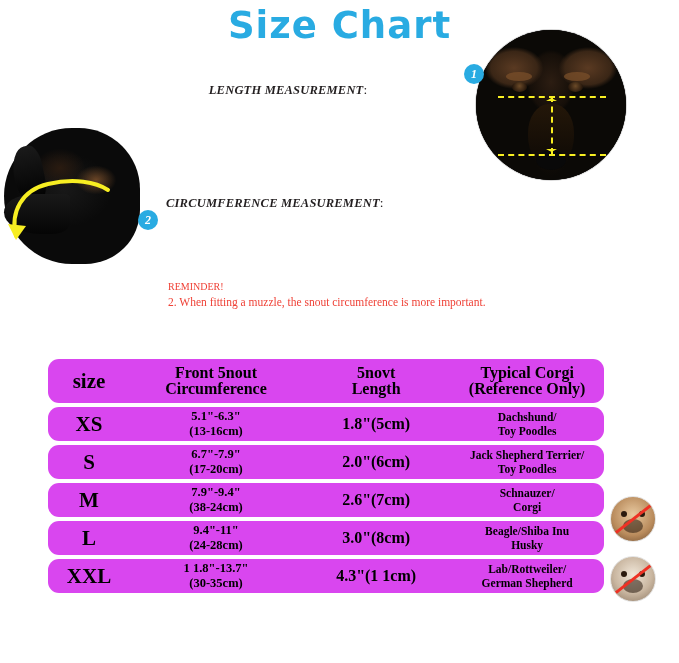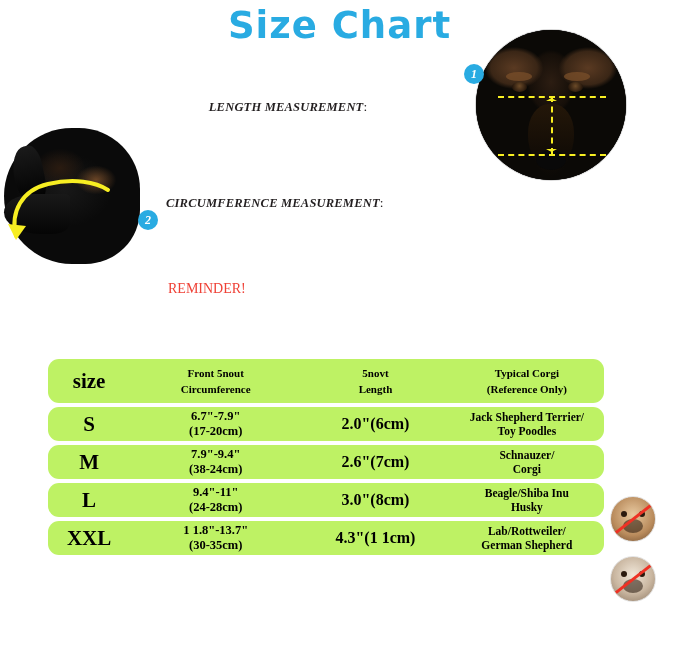--- a/index.html
+++ b/index.html
@@ -167,21 +167,21 @@
   }
   .instr-body {
     font-size: 13.5px;
     color: #231f20;
     font-family: "Liberation Serif", serif;
     line-height: 20px;
   }
   #length-block {
     position: absolute;
     left: 116px;
-    top: 97px;
+    top: 80px;
     width: 344px;
     text-align: center;
   }
   #circ-block {
     position: absolute;
     left: 166px;
     top: 192px;
     width: 360px;
     text-align: left;
   }
@@ -189,62 +189,62 @@
 
   
   #reminder {
     position: absolute;
     left: 168px;
     top: 281px;
     width: 400px;
   }
   .reminder-title {
     color: #ef4136;
-    font-size: 14px;
+    font-size: 10px;
     font-family: "Liberation Serif", serif;
     margin-bottom: 2px;
   }
   .reminder-line {
     color: #ef4136;
     font-size: 11.5px;
     font-family: "Liberation Serif", serif;
     line-height: 17px;
   }
 
   
   #size-table {
     position: absolute;
     left: 48px;
     top: 355px;
     width: 556px;
     border-collapse: separate;
     border-spacing: 0 4px;
   }
   #size-table td, #size-table th {
-    background: #bef264;
+    background: #d946ef;
     color: #000000;
     text-align: center;
     vertical-align: middle;
     font-family: "Liberation Serif", serif;
     padding: 2px 2px;
   }
   #size-table tr > *:first-child { border-radius: 11px 0 0 11px; }
   #size-table tr > *:last-child { border-radius: 0 11px 11px 0; }
   .col-size { width: 80px; }
   .col-circ { width: 172px; }
   .col-len  { width: 150px; }
   .col-breed{ width: 154px; }
 
   .hdr-size {
     font-size: 21px;
     font-weight: bold;
     font-family: "DejaVu Sans", sans-serif;
   }
   .hdr-cell {
-    font-size: 11px;
+    font-size: 16px;
     font-weight: bold;
     line-height: 16px;
   }
   .cell-size {
     font-size: 21px;
     font-weight: bold;
     font-family: "DejaVu Sans", sans-serif;
   }
   .cell-circ {
     font-size: 12.5px;
@@ -337,20 +337,21 @@
   <div id="length-block">
     <span class="instr-heading">LENGTH MEASUREMENT</span><span class="instr-body">:</span>
   </div>
 
   <div id="circ-block">
     <span class="instr-heading">CIRCUMFERENCE MEASUREMENT</span><span class="instr-body">:</span>
   </div>
 
   <div id="reminder">
     <div class="reminder-title">REMINDER!</div>
+    <div class="reminder-line">2. When fitting a muzzle, the snout circumference is more important.</div>
   </div>
 
   <table id="size-table">
     <thead>
       <tr class="row-h" style="height:44px;">
         <th class="col-size hdr-size">size</th>
         <th class="col-circ hdr-cell">
           <div>Front 5nout</div>
           <div>Circumference</div>
         </th>
@@ -359,20 +360,32 @@
           <div>Length</div>
         </th>
         <th class="col-breed hdr-cell">
           <div>Typical Corgi</div>
           <div>(Reference Only)</div>
         </th>
       </tr>
     </thead>
     <tbody>
       <tr class="row-h">
+        <td class="cell-size">XS</td>
+        <td class="cell-circ">
+          <div>5.1"-6.3"</div>
+          <div>(13-16cm)</div>
+        </td>
+        <td class="cell-len">1.8"(5cm)</td>
+        <td class="cell-breed">
+          <div>Dachshund/</div>
+          <div>Toy Poodles</div>
+        </td>
+      </tr>
+      <tr class="row-h">
         <td class="cell-size">S</td>
         <td class="cell-circ">
           <div>6.7"-7.9"</div>
           <div>(17-20cm)</div>
         </td>
         <td class="cell-len">2.0"(6cm)</td>
         <td class="cell-breed">
           <div>Jack Shepherd Terrier/</div>
           <div>Toy Poodles</div>
         </td>

